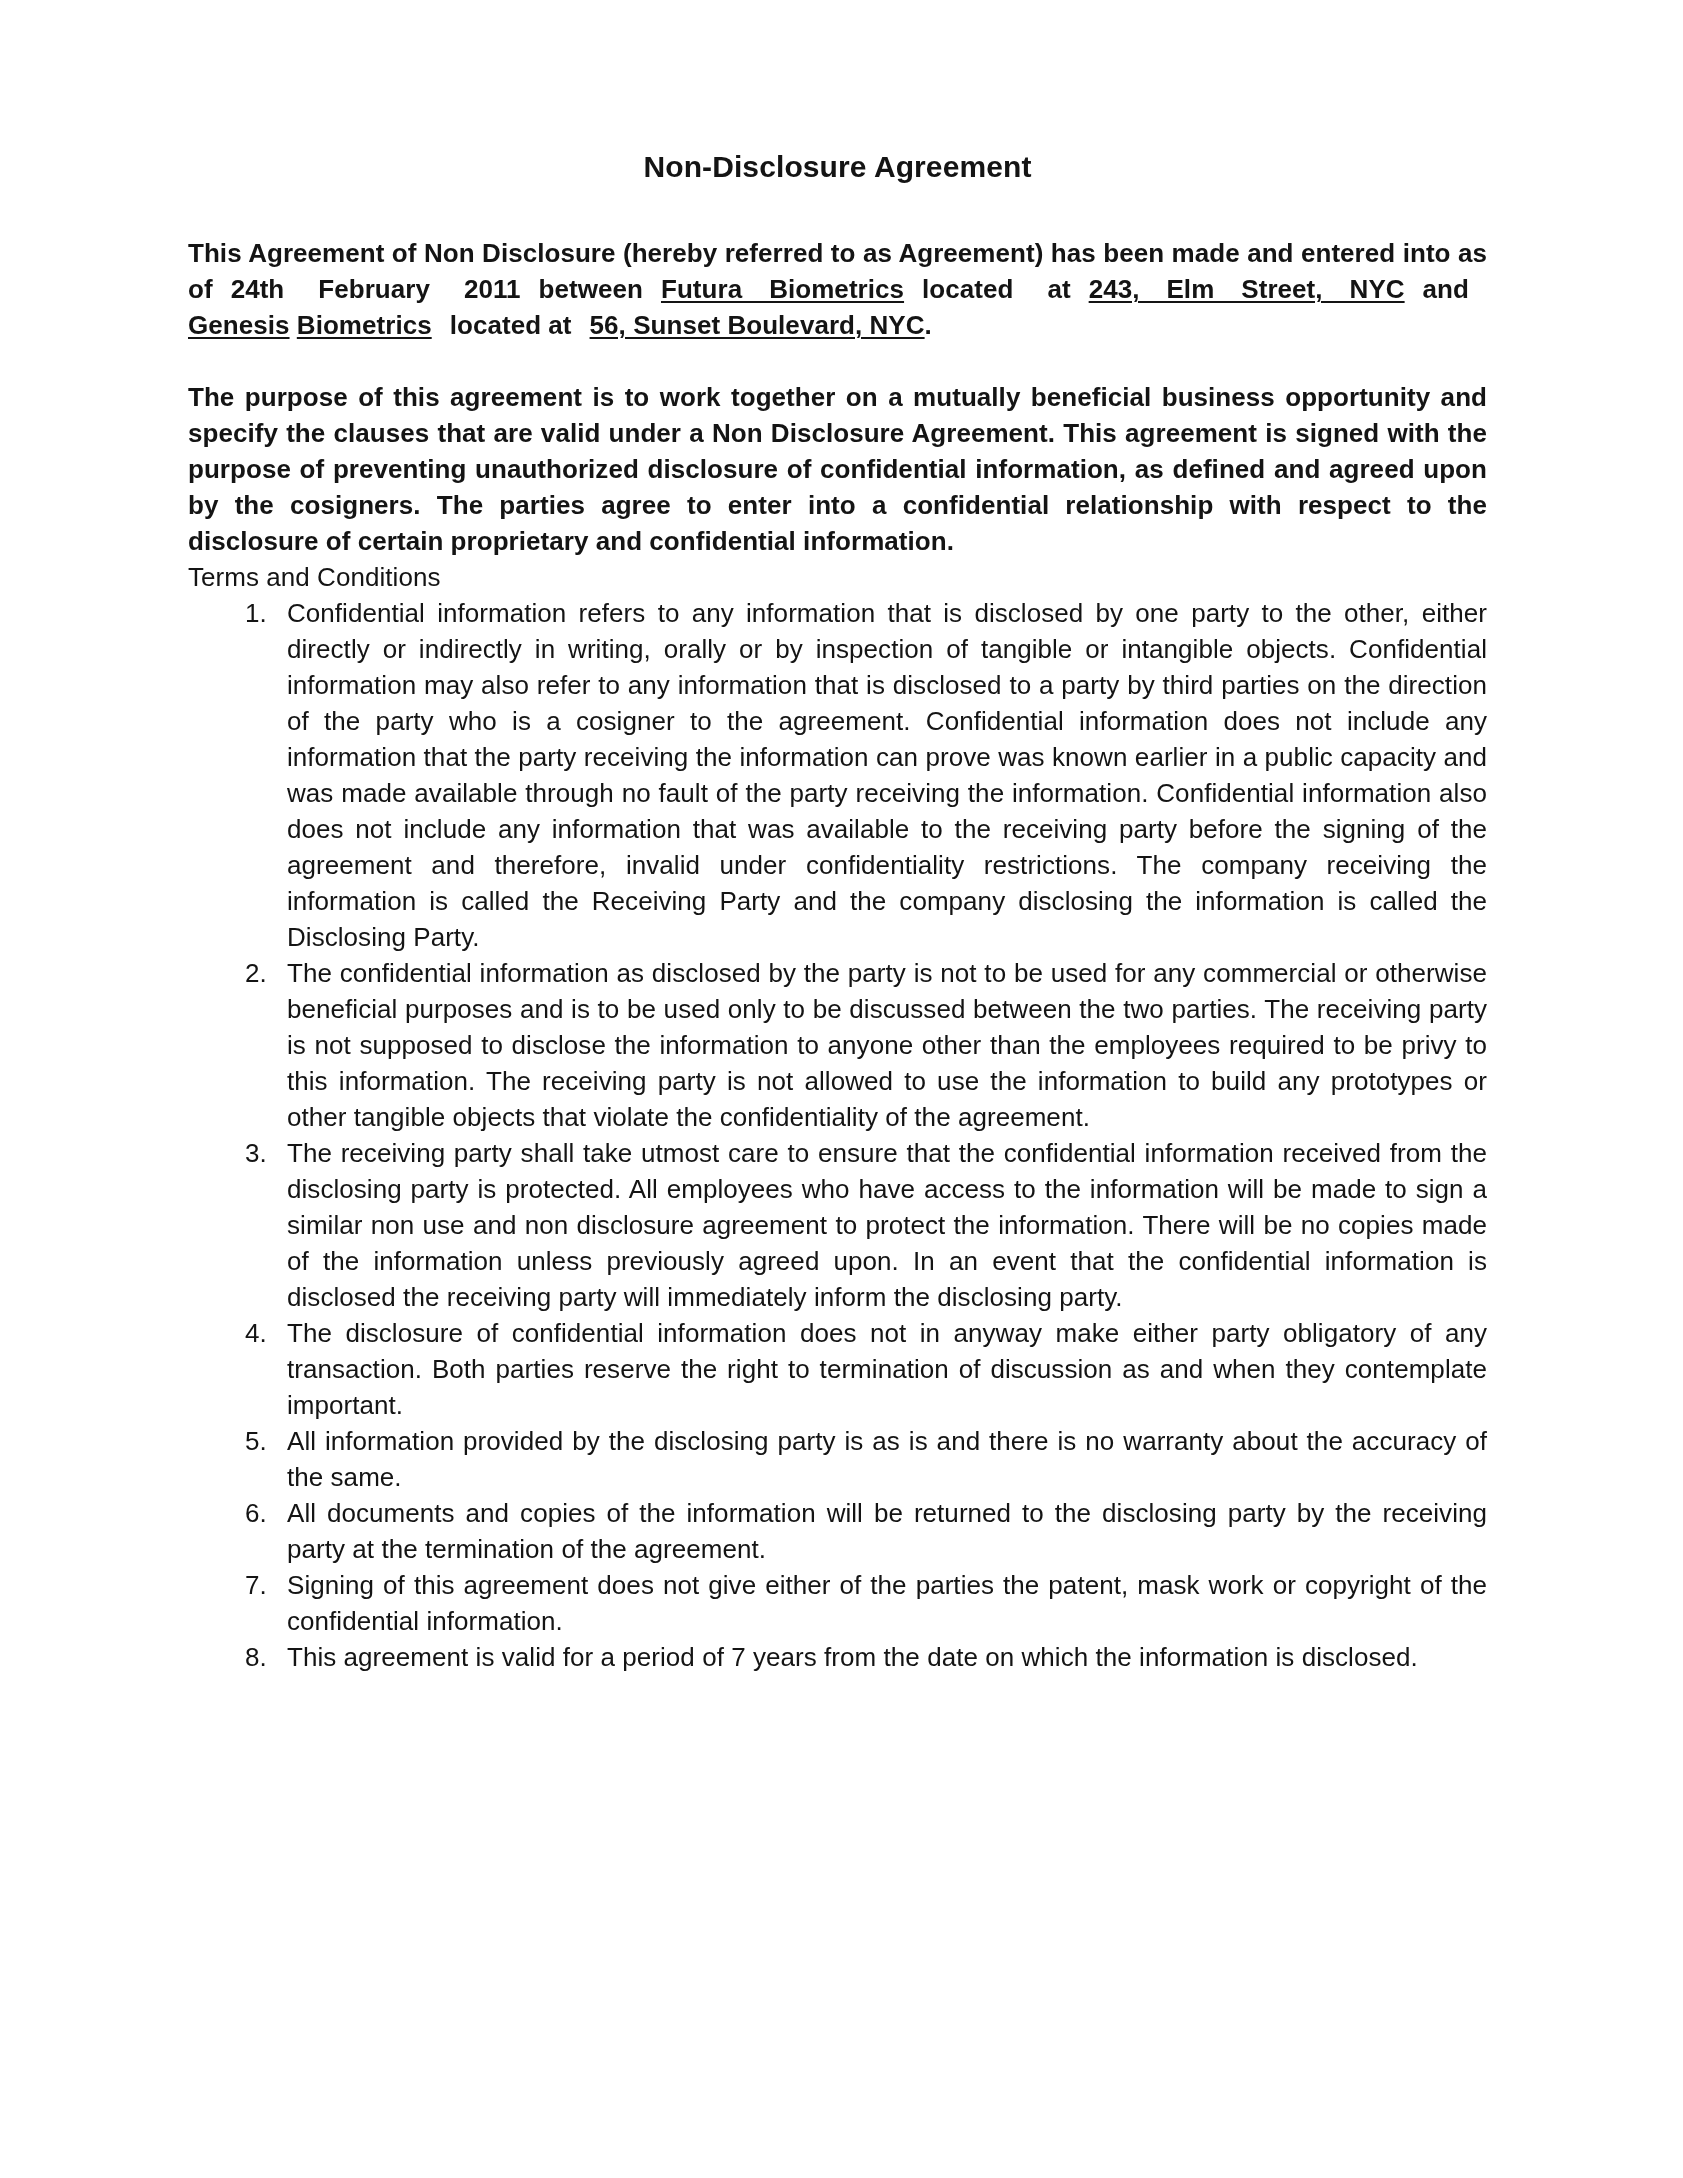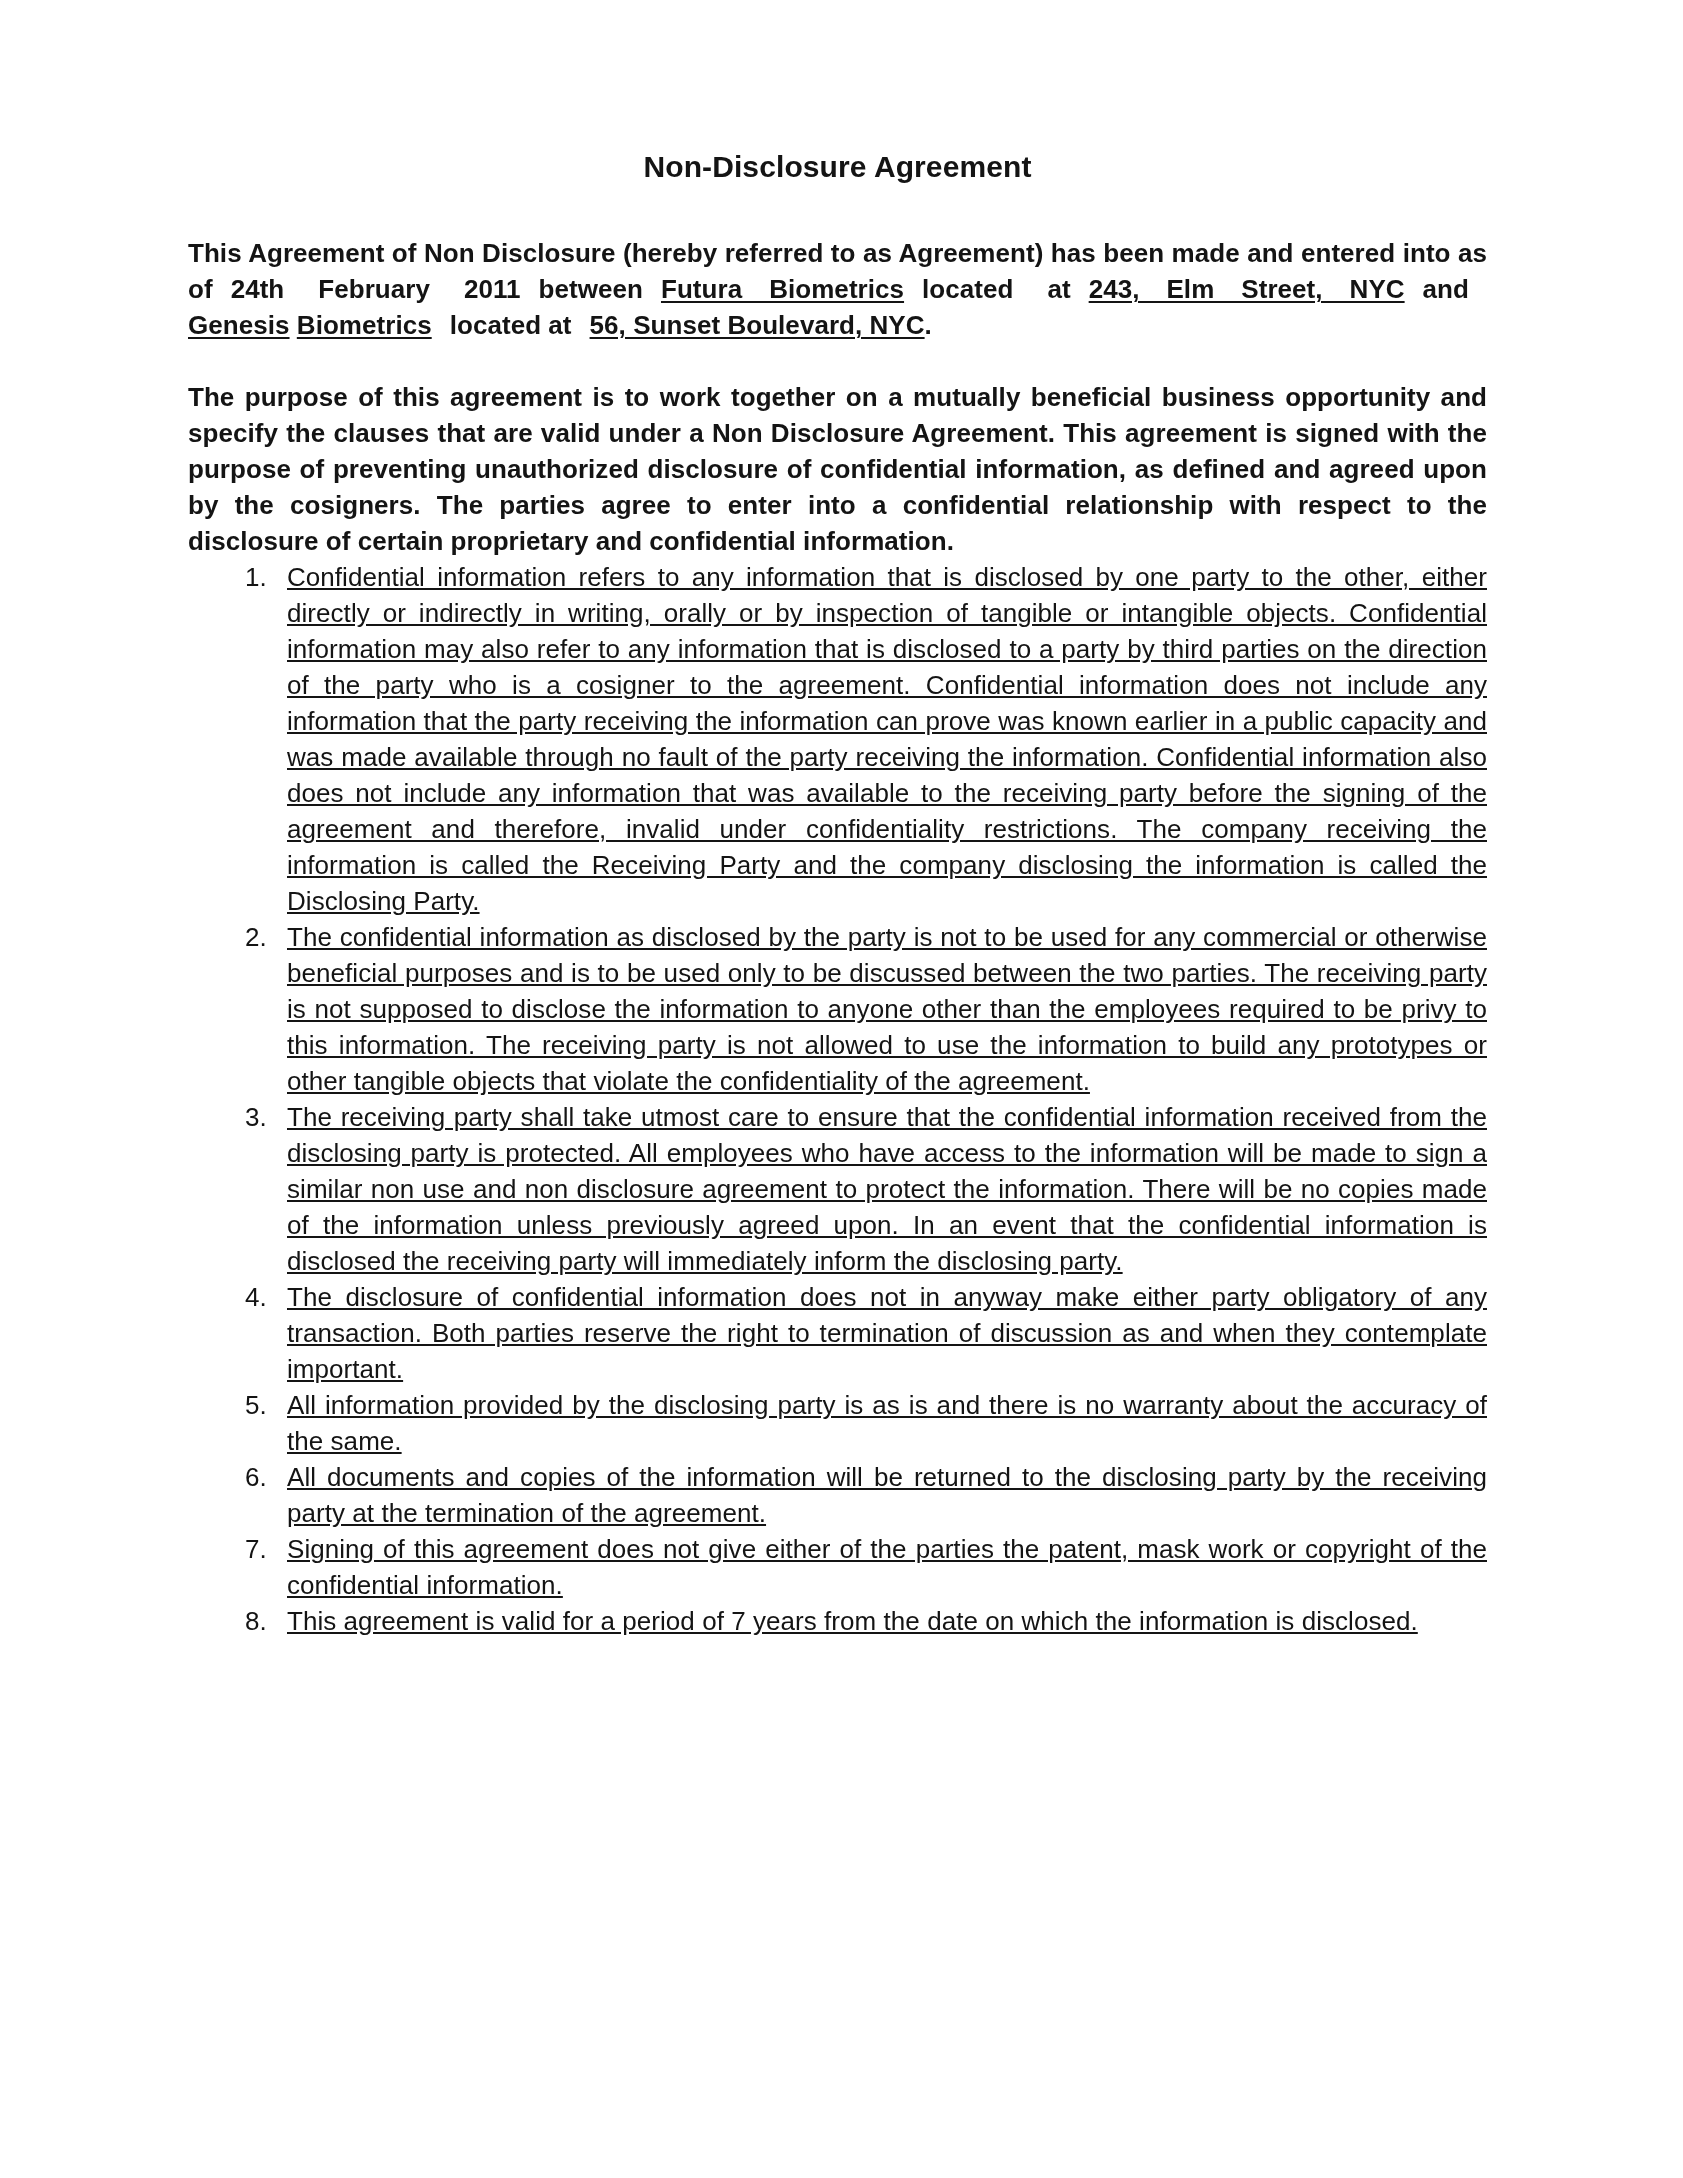--- a/index.html
+++ b/index.html
@@ -71,21 +71,20 @@
     line-height: 36px;
     text-align: left;
     letter-spacing: 0.05px;
   }
 
   ol.terms-list {
     margin: 0;
     padding: 0;
     list-style: none;
     counter-reset: term;
-    text-decoration: underline;
   }
 
   ol.terms-list > li {
     counter-increment: term;
     position: relative;
     padding-left: 99px;
     font-size: 26px;
     line-height: 36px;
     text-align: justify;
     text-justify: inter-word;
@@ -116,20 +115,21 @@
     <h1 class="doc-title">Non-Disclosure Agreement</h1>
 
     <div class="spacer-after-title"></div>
 
     <p class="para"><span>This Agreement of Non Disclosure (hereby referred to as Agreement) has been made and entered into as of</span><span class="gap-sm"></span><span>24th</span><span class="gap-lg"></span><span>February</span><span class="gap-lg"></span><span>2011</span><span class="gap-sm"></span><span>between</span><span class="gap-sm"></span><span class="u">Futura  Biometrics</span><span class="gap-sm"></span><span>located</span><span class="gap-lg"></span><span>at</span><span class="gap-sm"></span><span class="u">243,   Elm   Street,   NYC</span><span class="gap-sm"></span><span>and</span><span class="gap-sm"></span><span class="u">Genesis</span> <span class="u">Biometrics</span><span class="gap-sm"></span><span>located at</span><span class="gap-sm"></span><span class="u">56, Sunset Boulevard, NYC</span><span>.</span></p>
 
     <div class="spacer-para"></div>
 
     <p class="para">The purpose of this agreement is to work together on a mutually beneficial business opportunity and specify the clauses that are valid under a Non Disclosure Agreement. This agreement is signed with the purpose of preventing unauthorized disclosure of confidential information, as defined and agreed upon by the cosigners. The parties agree to enter into a confidential relationship with respect to the disclosure of certain proprietary and confidential information.</p>
 
+    <h2 class="section-heading">Terms and Conditions</h2>
 
     <ol class="terms-list">
       <li><span class="txt">Confidential information refers to any information that is disclosed by one party to the other, either directly or indirectly in writing, orally or by inspection of tangible or intangible objects. Confidential information may also refer to any information that is disclosed to a party by third parties on the direction of the party who is a cosigner to the agreement. Confidential information does not include any information that the party receiving the information can prove was known earlier in a public capacity and was made available through no fault of the party receiving the information. Confidential information also does not include any information that was available to the receiving party before the signing of the agreement and therefore, invalid under confidentiality restrictions. The company receiving the information is called the Receiving Party and the company disclosing the information is called the Disclosing Party.</span></li>
       <li><span class="txt">The confidential information as disclosed by the party is not to be used for any commercial or otherwise beneficial purposes and is to be used only to be discussed between the two parties. The receiving party is not supposed to disclose the information to anyone other than the employees required to be privy to this information. The receiving party is not allowed to use the information to build any prototypes or other tangible objects that violate the confidentiality of the agreement.</span></li>
       <li><span class="txt">The receiving party shall take utmost care to ensure that the confidential information received from the disclosing party is protected. All employees who have access to the information will be made to sign a similar non use and non disclosure agreement to protect the information. There will be no copies made of the information unless previously agreed upon. In an event that the confidential information is disclosed the receiving party will immediately inform the disclosing party.</span></li>
       <li><span class="txt">The disclosure of confidential information does not in anyway make either party obligatory of any transaction. Both parties reserve the right to termination of discussion as and when they contemplate important.</span></li>
       <li><span class="txt">All information provided by the disclosing party is as is and there is no warranty about the accuracy of the same.</span></li>
       <li><span class="txt">All documents and copies of the information will be returned to the disclosing party by the receiving party at the termination of the agreement.</span></li>
       <li><span class="txt">Signing of this agreement does not give either of the parties the patent, mask work or copyright of the confidential information.</span></li>
       <li><span class="txt">This agreement is valid for a period of 7 years from the date on which the information is disclosed.</span></li>

